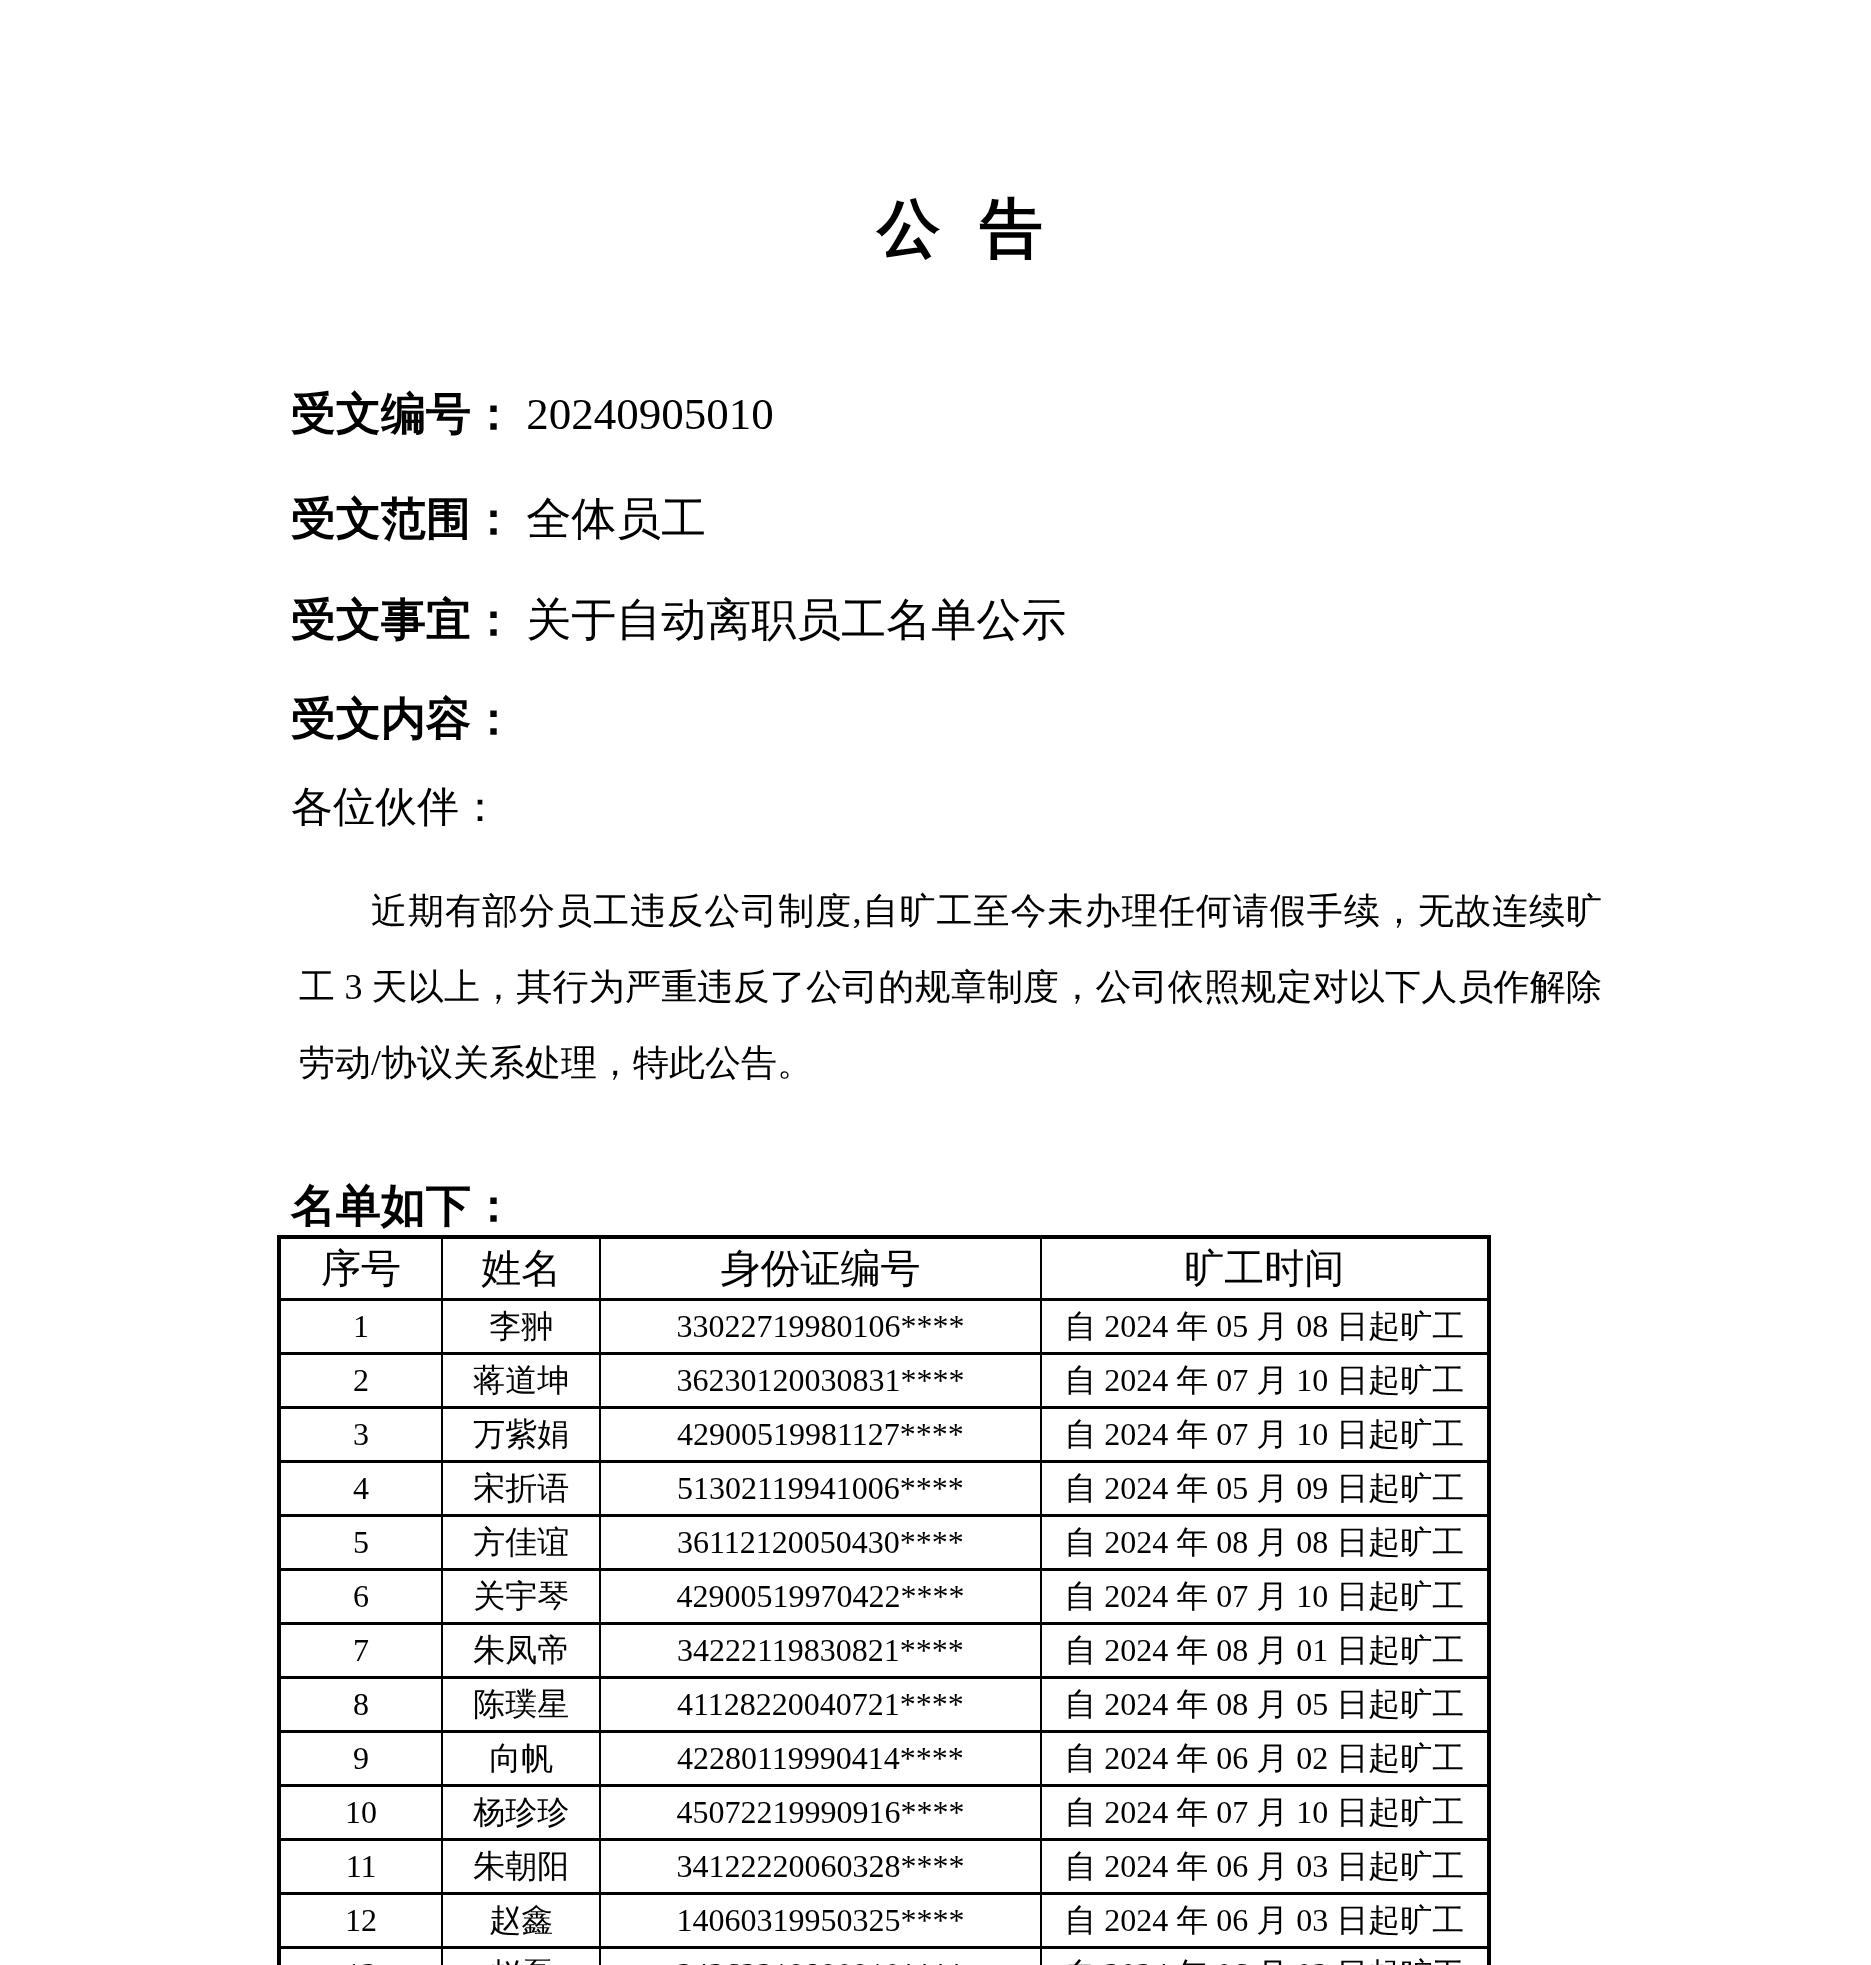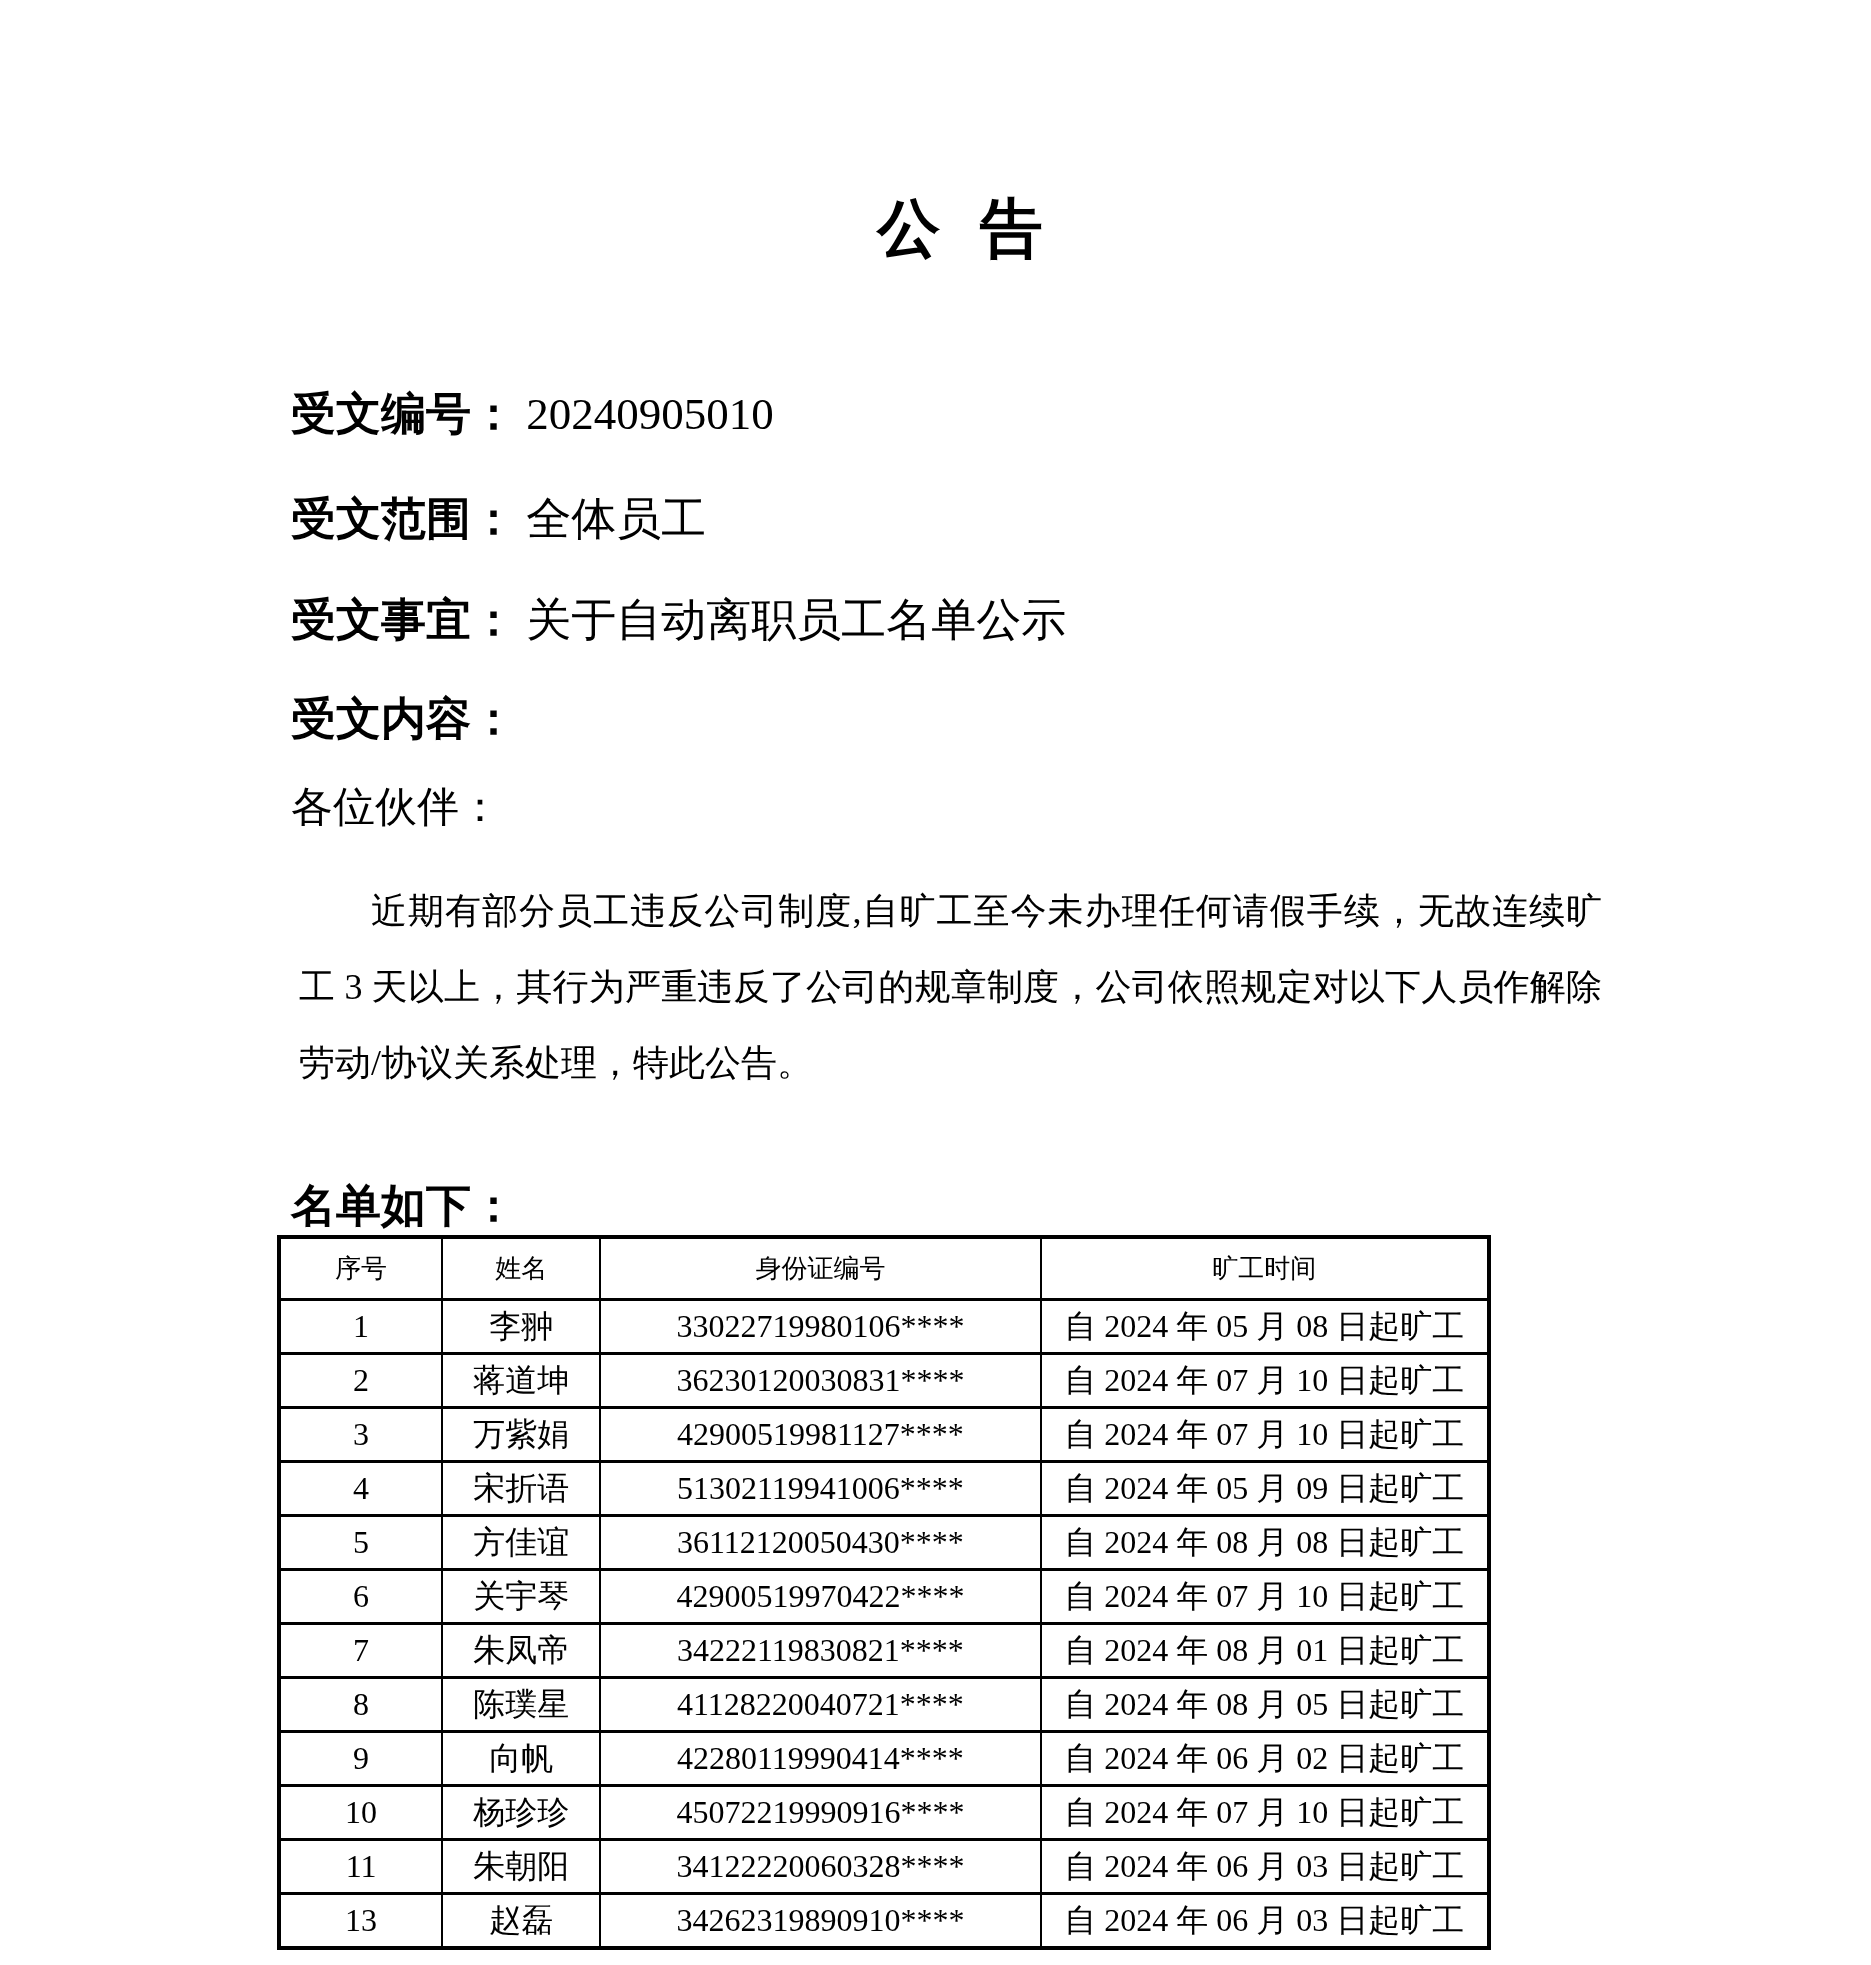--- a/index.html
+++ b/index.html
@@ -74,21 +74,21 @@
   table.roster th, table.roster td {
     border: 3.1px solid #000;
     border-left-width: 2.4px;
     border-right-width: 2.4px;
     text-align: center;
     vertical-align: middle;
     font-weight: normal;
     padding: 0;
     overflow: hidden;
   }
-  table.roster th { height: 59px; font-size: 26px; }
+  table.roster th { height: 59px; font-size: 40px; }
   table.roster td { height: 51px; font-size: 32px; white-space: nowrap; }
 </style>
 </head>
 <body>
 
 <div class="page">
 
   <h1 class="title">公 告</h1>
 
   <div class="field f0">
@@ -186,20 +186,26 @@
           <td>45072219990916****</td>
           <td>自 2024 年 07 月 10 日起旷工</td>
         </tr>
         <tr>
           <td>11</td>
           <td>朱朝阳</td>
           <td>34122220060328****</td>
           <td>自 2024 年 06 月 03 日起旷工</td>
         </tr>
         <tr>
+          <td>12</td>
+          <td>赵鑫</td>
+          <td>14060319950325****</td>
+          <td>自 2024 年 06 月 03 日起旷工</td>
+        </tr>
+        <tr>
           <td>13</td>
           <td>赵磊</td>
           <td>34262319890910****</td>
           <td>自 2024 年 06 月 03 日起旷工</td>
         </tr>
       </tbody>
   </table>
 
 </div>
 

